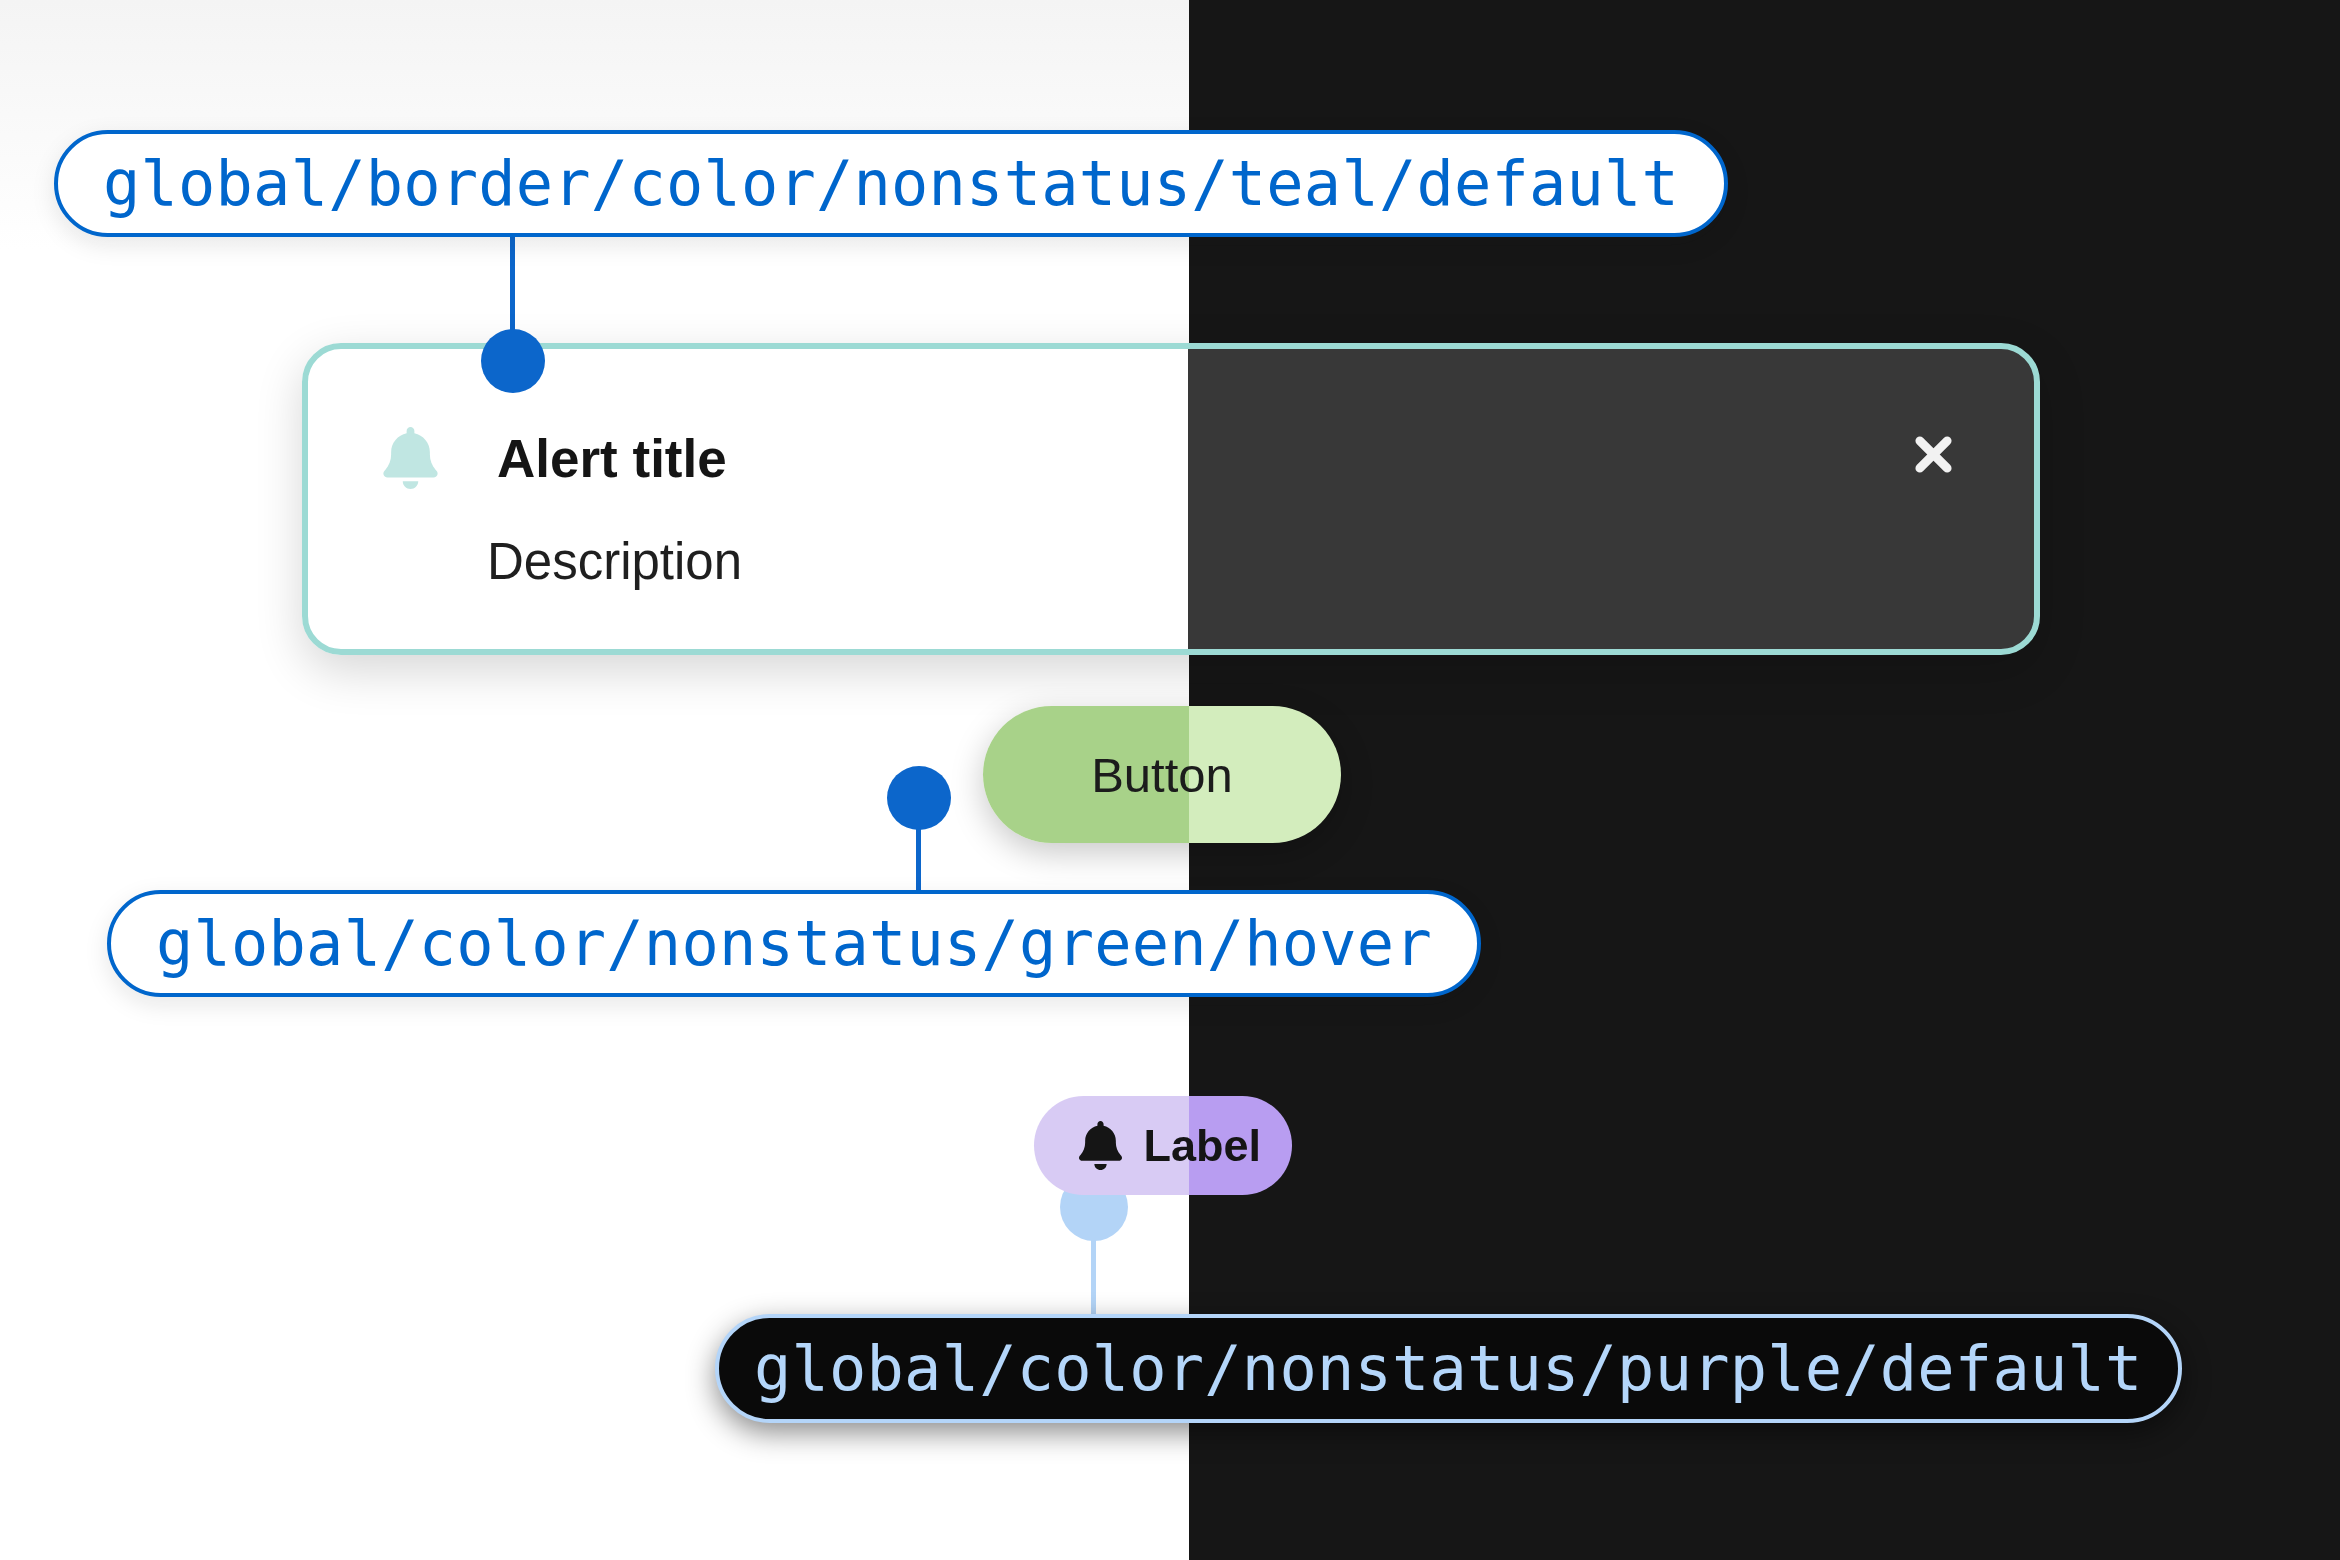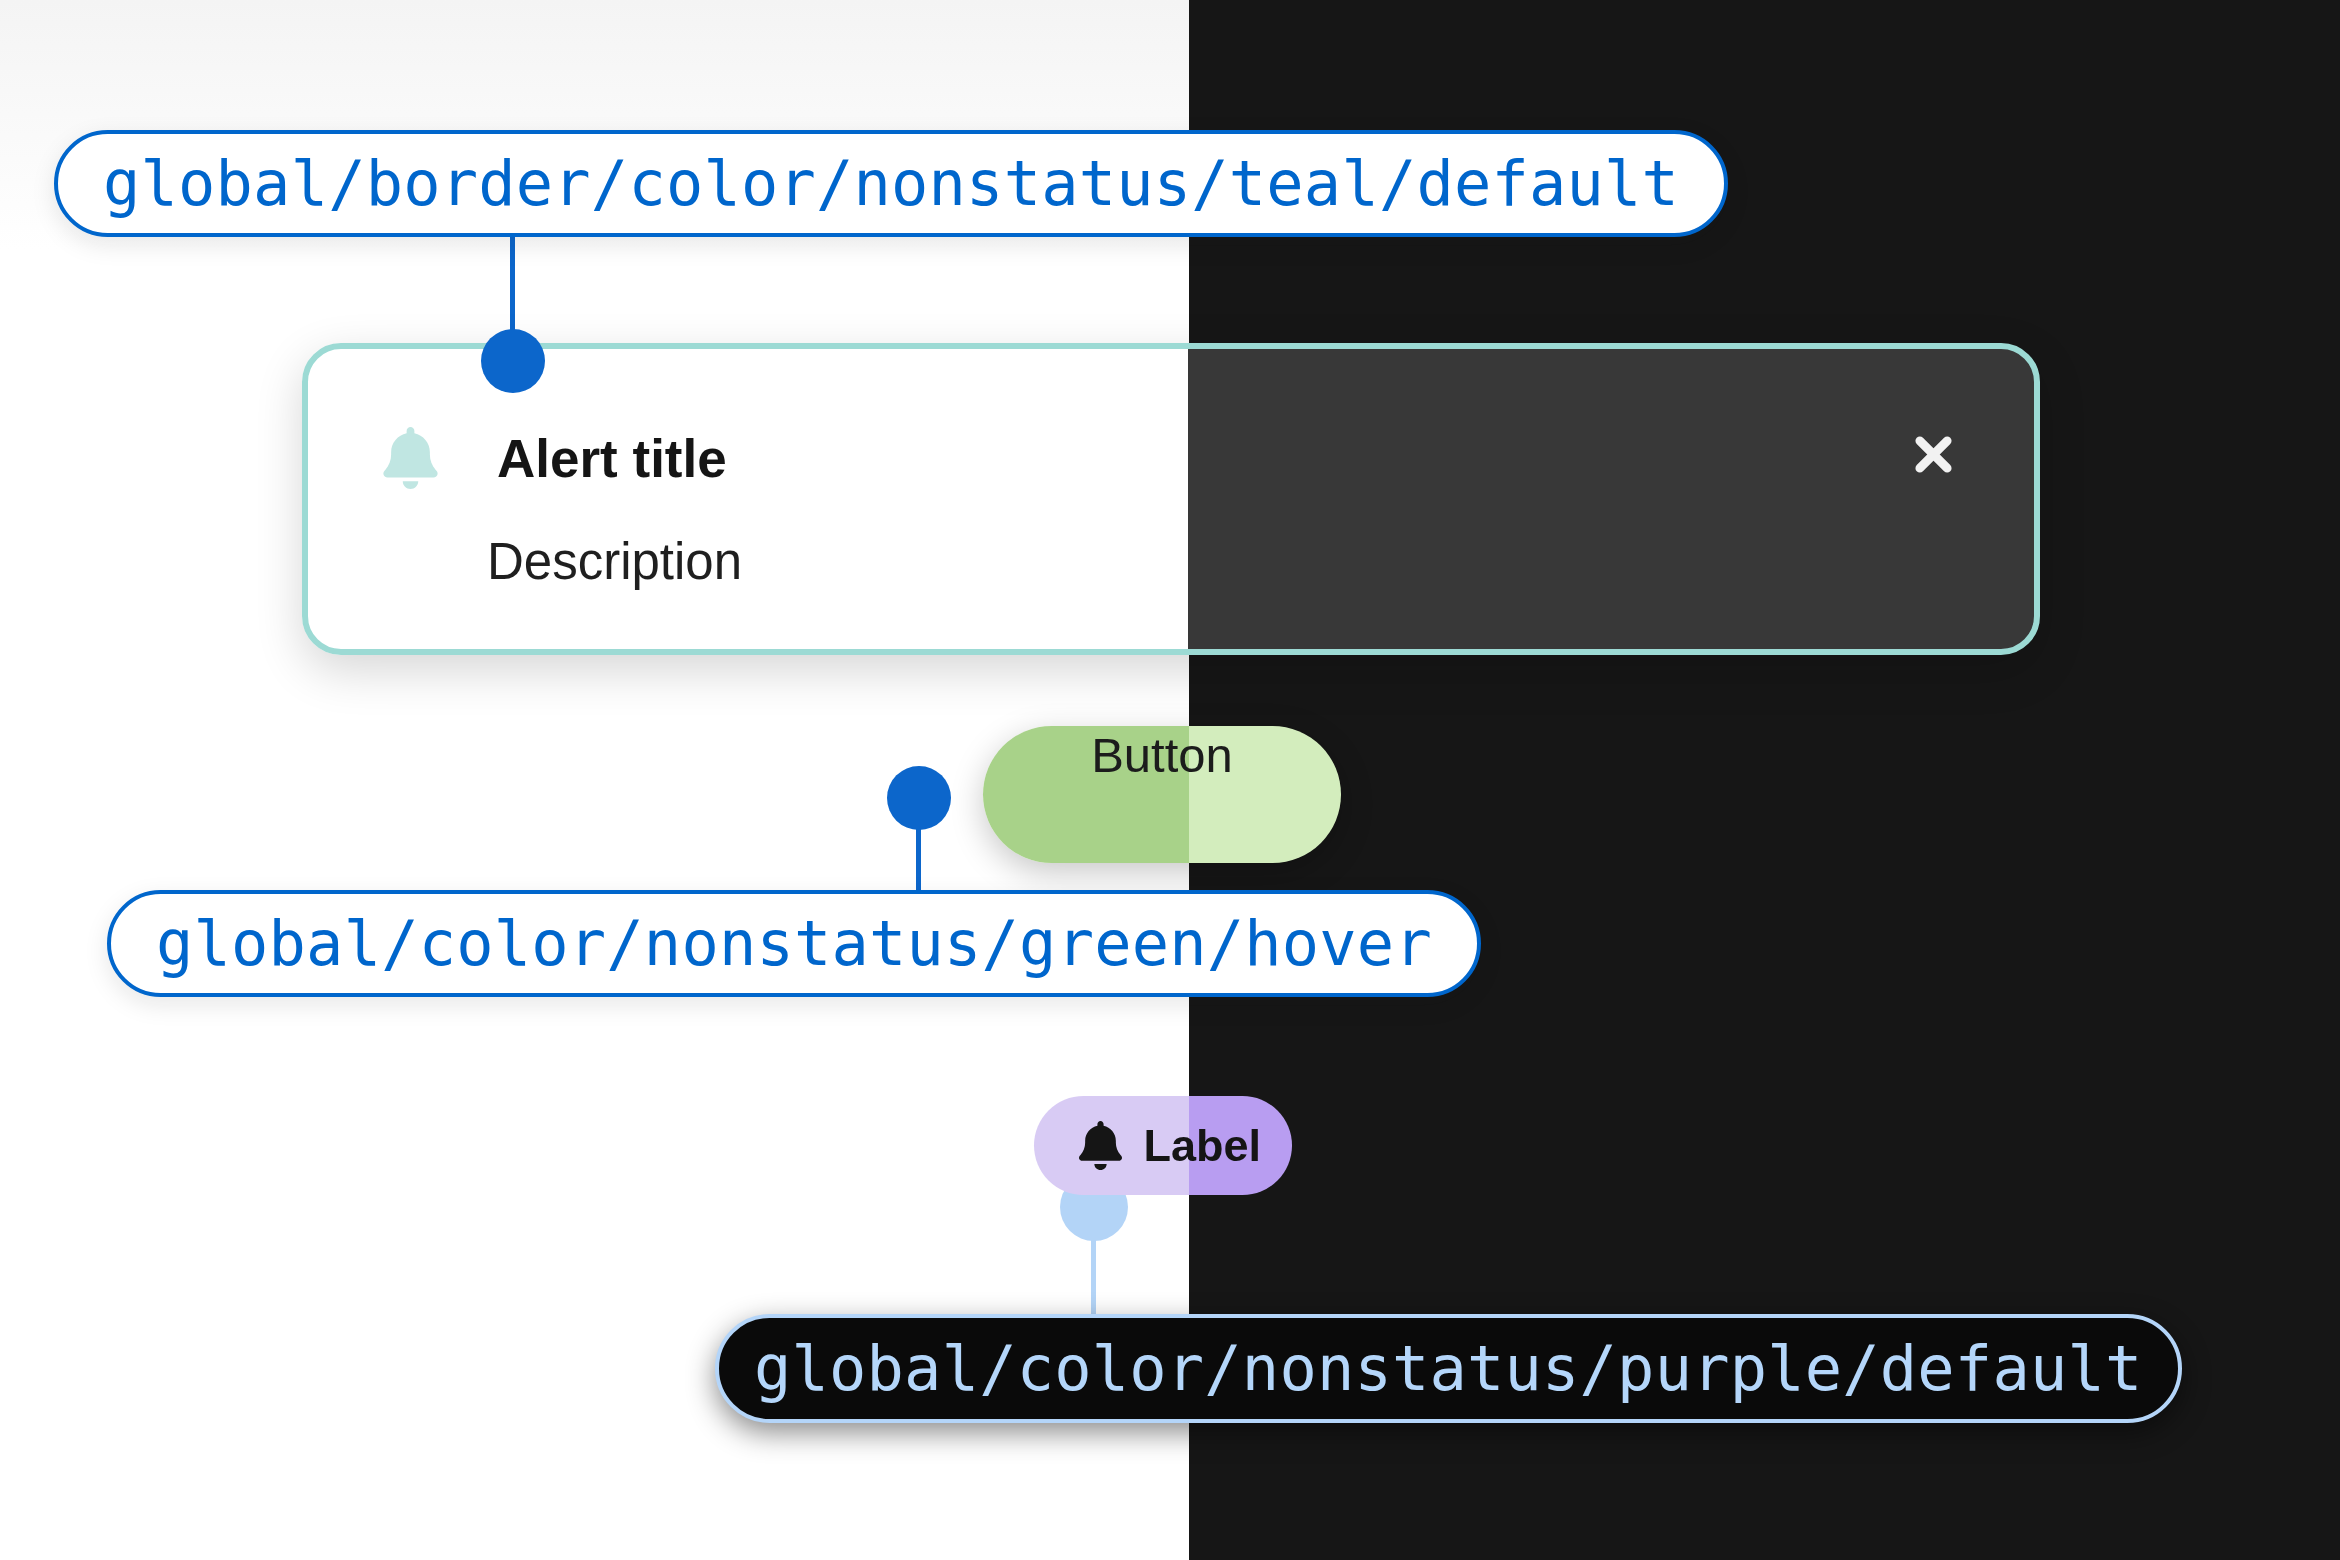--- a/index.html
+++ b/index.html
@@ -70,26 +70,26 @@
   
   #alert .alert-title{left:179px;top:82px;}
   #alert .alert-desc{left:179px;top:187px;}
   #alert .close-btn{
     position:absolute;left:1596px;top:76px;width:59px;height:59px;
     display:flex;align-items:center;justify-content:center;
     background:transparent;border:none;cursor:pointer;padding:0;
   }
   
   #button{
-    position:absolute;left:983px;top:726px;width:358px;height:137px;
+    position:absolute;left:983px;top:706px;width:358px;height:137px;
     border-radius:73px;border:none;cursor:pointer;
     background:linear-gradient(90deg,#a8d289 0%,#a8d289 57.5%,#d3edbd 57.5%,#d3edbd 100%);
     font-family:"Liberation Sans",sans-serif;
     font-size:49px;color:#1c1c1c;
-    display:flex;justify-content:center;
+    display:flex;align-items:center;justify-content:center;
     box-shadow:0 9.8px 33px rgba(0,0,0,0.22);
     z-index:10;
   }
   
   #label-chip{
     position:absolute;left:1034px;top:1096px;width:258px;height:99px;
     border-radius:50px;box-sizing:border-box;
     background:linear-gradient(90deg,#d8cbf4 0%,#d8cbf4 60%,#b89df1 60%,#b89df1 100%);
     display:flex;align-items:center;padding-left:45px;
     z-index:10;

